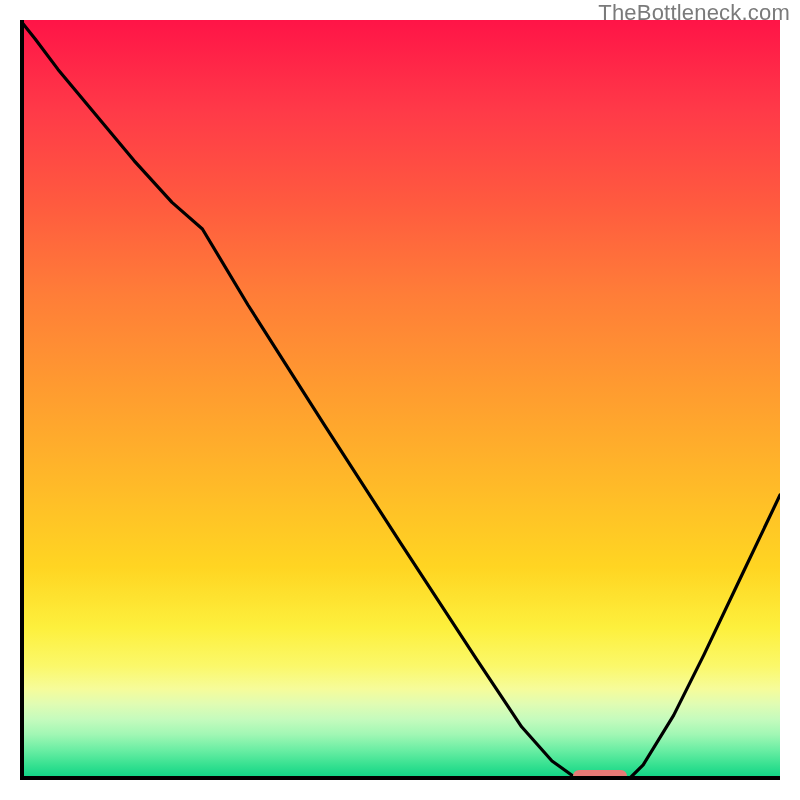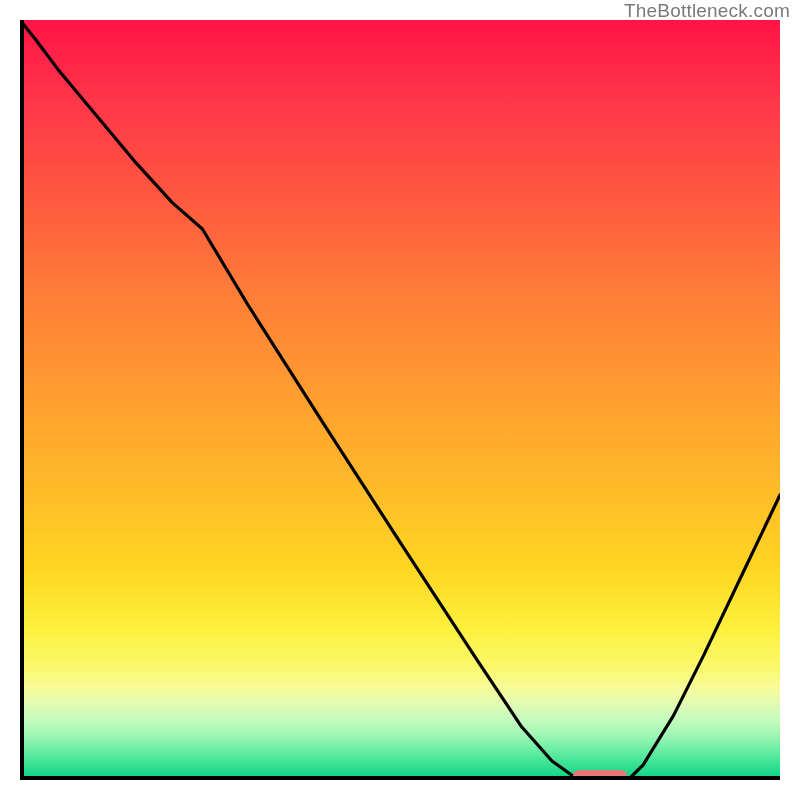--- a/index.html
+++ b/index.html
@@ -79,21 +79,21 @@
     height: 12px;
     width: 54px;
     border-radius: 6px;
     background: #e77a76;
     transform: translate(-50%, -50%);
   }
   .watermark {
     position: absolute;
     top: 0;
     right: 10px;
-    font-size: 19px;
+    font-size: 22px;
     font-weight: 500;
     color: #7a7a7a;
     letter-spacing: 0.2px;
   }
 </style>
 </head>
 <body>
 <div class="wrapper">
 
   <div class="watermark">TheBottleneck.com</div>

